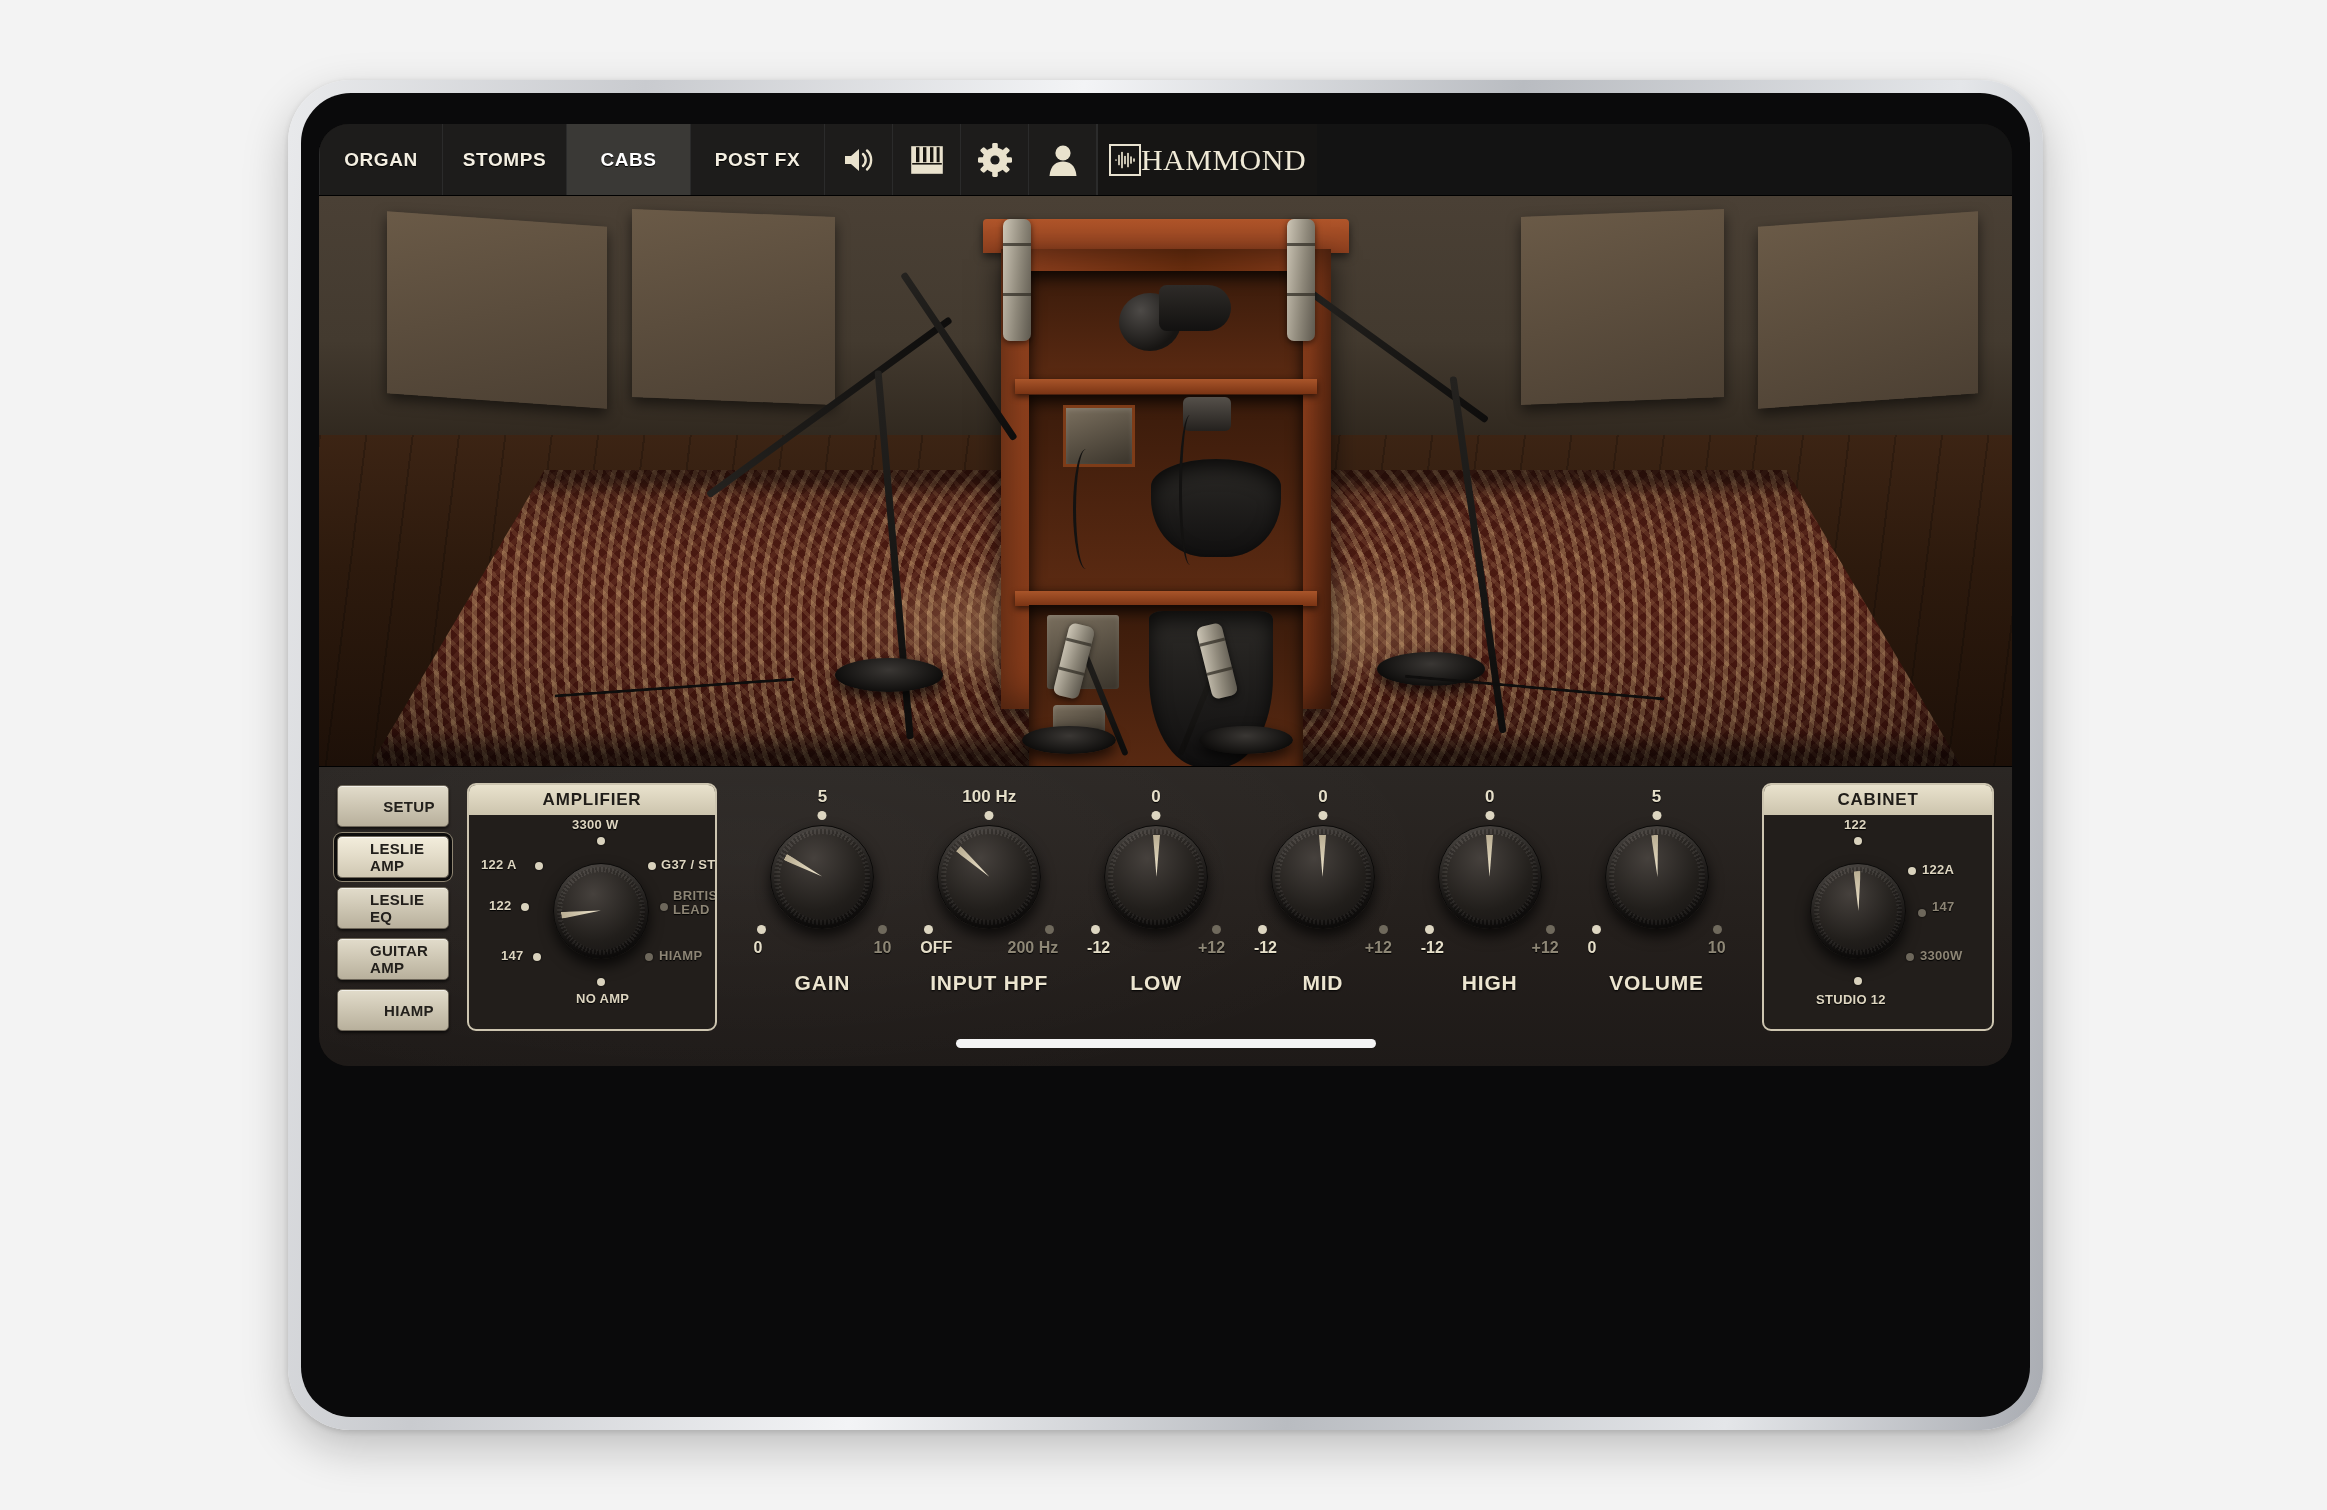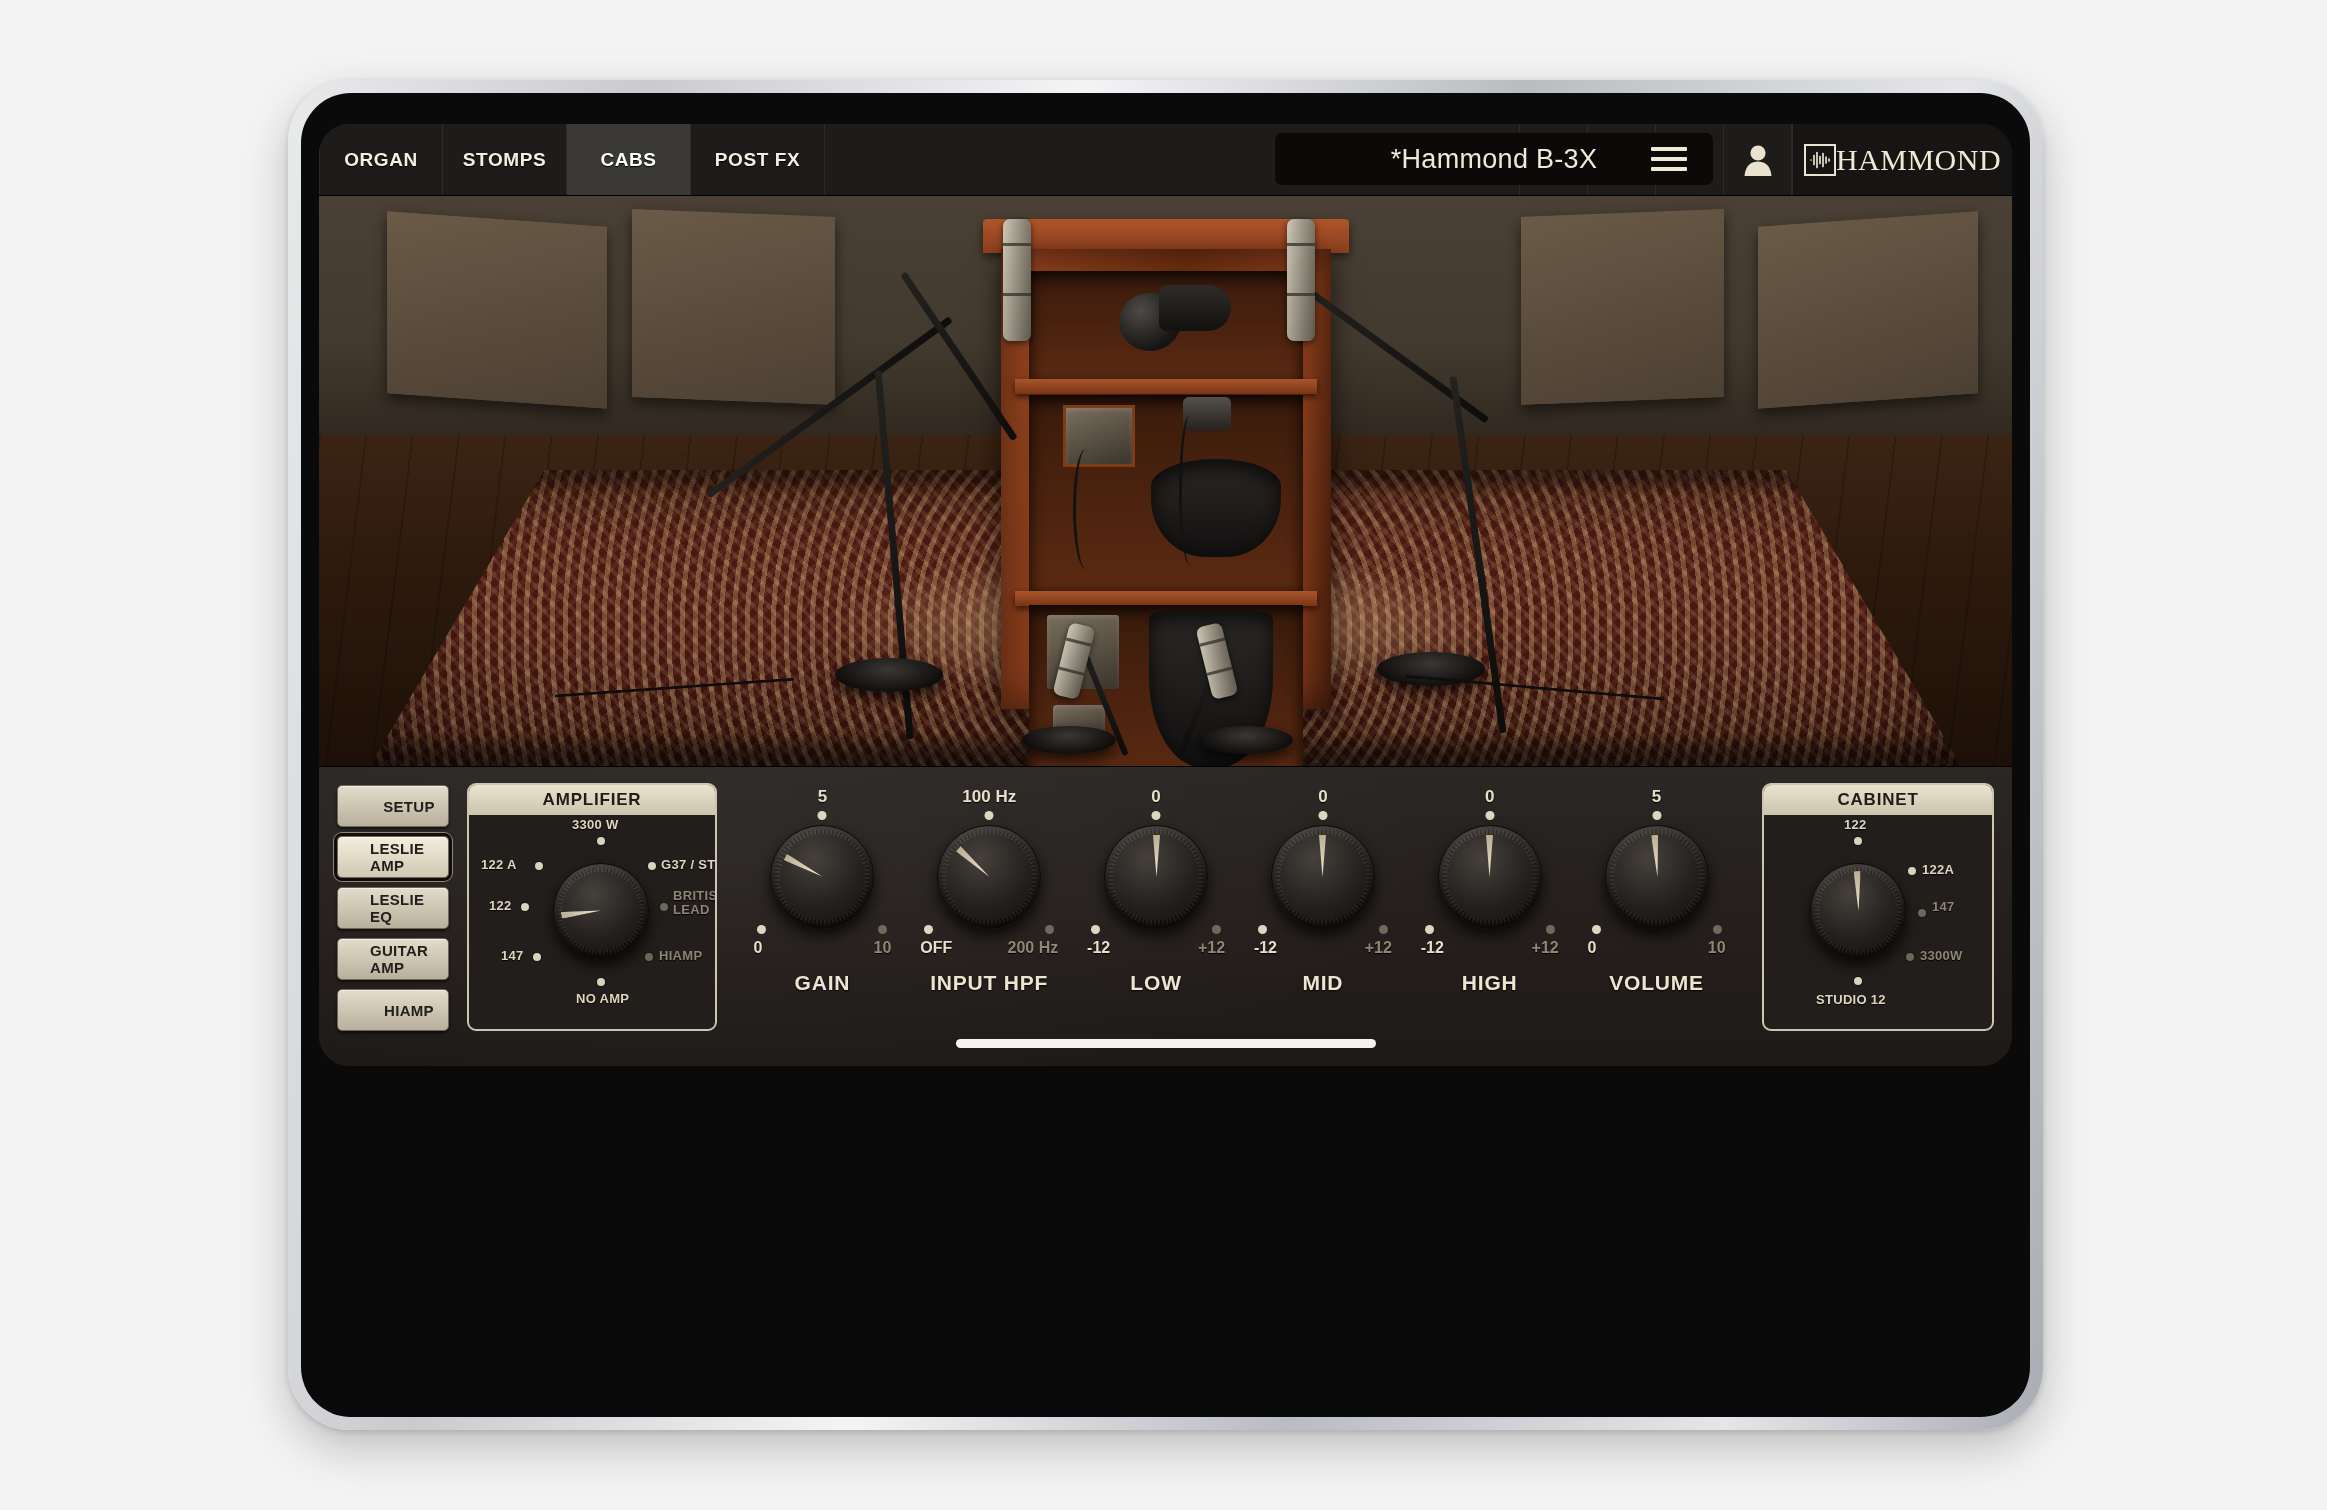--- a/index.html
+++ b/index.html
@@ -408,30 +408,20 @@
           <div class="tab">
             <span>STOMPS</span>
           </div>
           <div class="tab active">
             <span>CABS</span>
           </div>
           <div class="tab post">
             <span>POST FX</span>
           </div>
 
-          <div id="tabs-spacer">
-            <div id="preset-field">
-              <span id="preset-name">*Hammond B-3X</span>
-              <span id="preset-menu-icon">
-                <i></i>
-                  <i></i>
-                  <i></i>
-              </span>
-            </div>
-          </div>
 
           <div class="iconbtn">
             <span>
               <svg width="34" height="30" viewBox="0 0 34 30">
                 <path d="M3 11 h6 L17 4 v22 L9 19 H3 Z" fill="#e9e2cd"></path>
                 <path d="M21 9 a8 8 0 0 1 0 12" stroke="#e9e2cd" stroke-width="2.4" fill="none" stroke-linecap="round"></path>
                 <path d="M25 5.5 a13 13 0 0 1 0 19" stroke="#e9e2cd" stroke-width="2.4" fill="none" stroke-linecap="round"></path>
               </svg>
             </span>
           </div>

